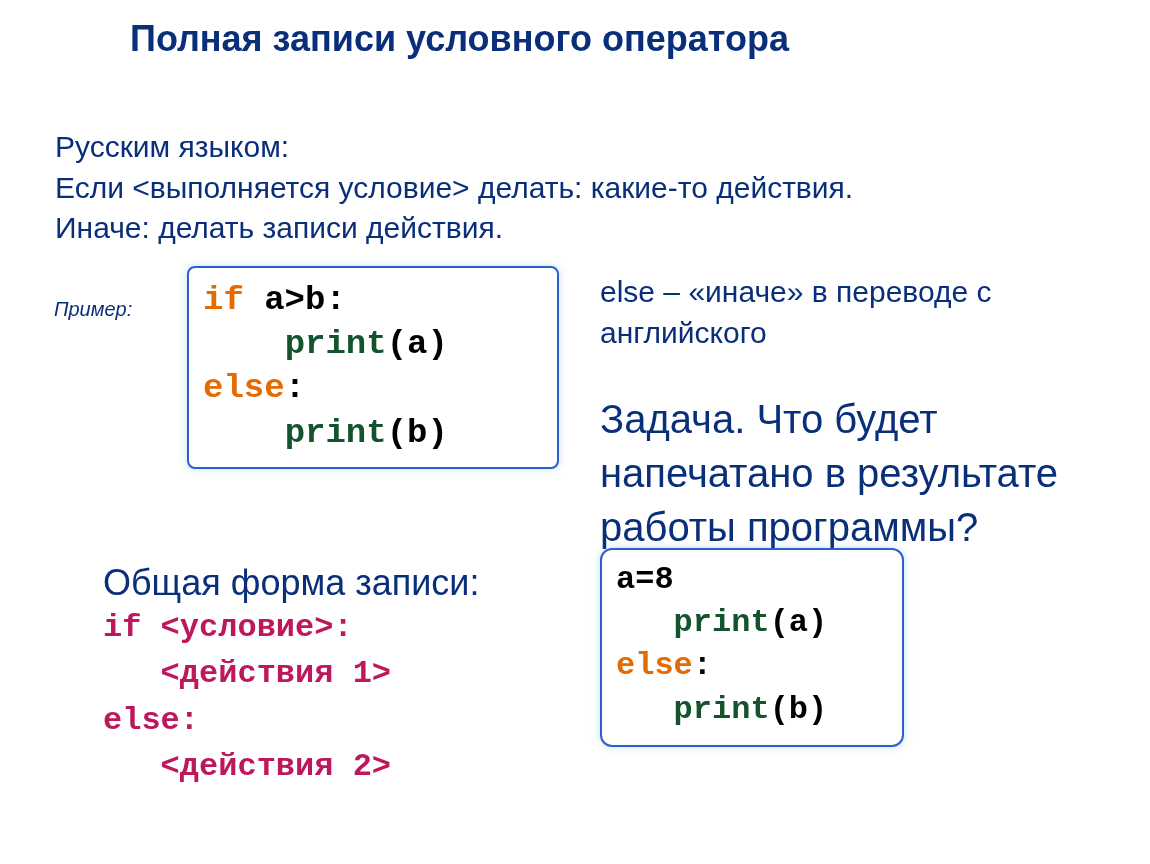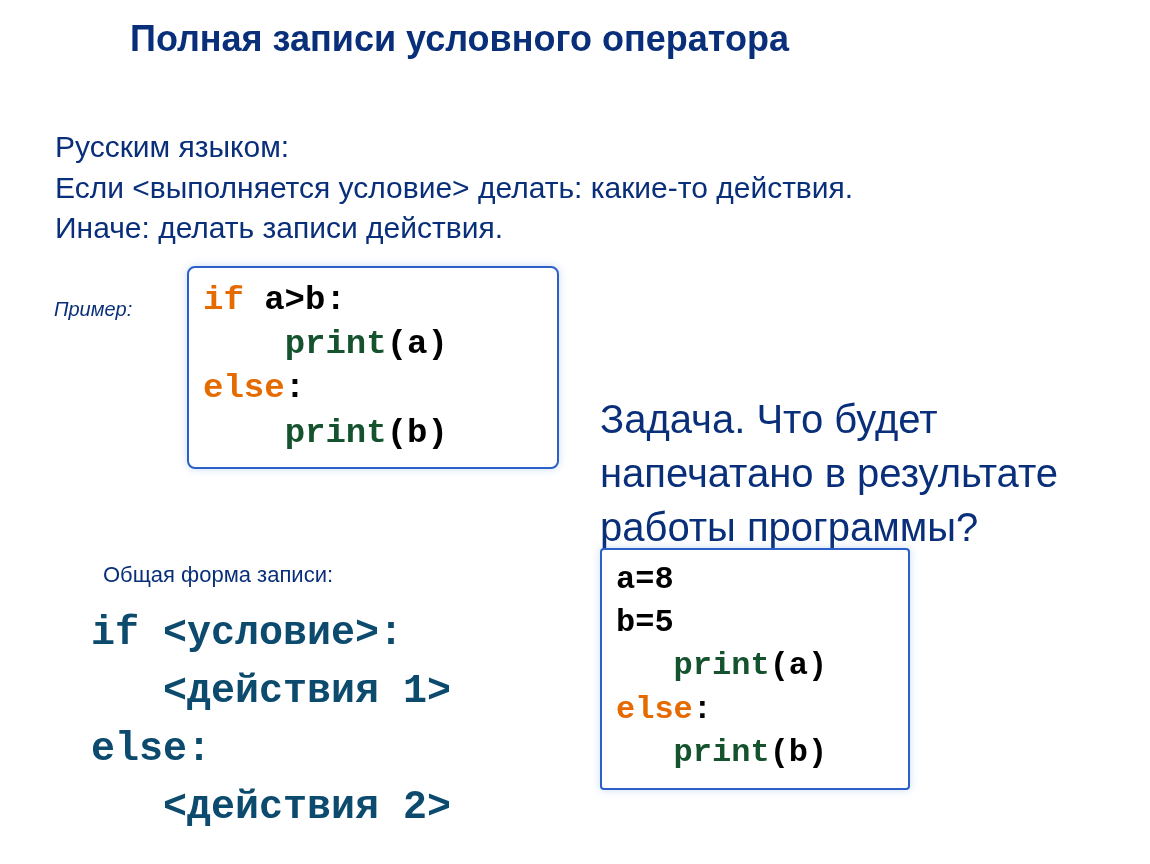--- a/index.html
+++ b/index.html
@@ -73,42 +73,42 @@
     top: 392px;
     width: 530px;
     font-size: 40px;
     line-height: 1.35;
     color: #0a2f7a;
   }
   .form-label {
     position: absolute;
     left: 103px;
     top: 562px;
-    font-size: 22px;
+    font-size: 36px;
     color: #0a2f7a;
   }
   .codeblock-plain {
     position: absolute;
-    left: 91px;
+    left: 103px;
     top: 605px;
     font-family: "Courier New", Courier, monospace;
-    font-size: 40px;
+    font-size: 32px;
     font-weight: bold;
     line-height: 1.45;
-    color: #0c4a6e;
+    color: #be185d;
     white-space: pre;
   }
   .codebox2 {
     position: absolute;
     left: 600px;
     top: 548px;
     width: 280px;
-    padding: 8px 12px 14px 14px;
+    padding: 8px 6px 14px 14px;
     border: 2px solid #2a60c8;
-    border-radius: 4px;
+    border-radius: 12px;
     box-shadow: 0 0 8px rgba(60,120,220,0.25);
     font-family: "Courier New", Courier, monospace;
     font-size: 32px;
     font-weight: bold;
     line-height: 1.35;
     color: #000;
     background: #fff;
   }
   .kw-orange { color: #e56a00; }
   .kw-purple { color: #14532d; }
@@ -130,31 +130,31 @@
 
   <div class="example-label">Пример:</div>
 
   <div class="codebox1">
     <div class="mono-line"><span class="kw-orange">if </span><span class="kw-black">a&gt;b:</span></div>
     <div class="mono-line"><span class="kw-black">    </span><span class="kw-purple">print</span><span class="kw-black">(a)</span></div>
     <div class="mono-line"><span class="kw-orange">else</span><span class="kw-black">:</span></div>
     <div class="mono-line"><span class="kw-black">    </span><span class="kw-purple">print</span><span class="kw-black">(b)</span></div>
   </div>
 
+  <div class="right-note">else – «иначе» в переводе с английского</div>
 
   <div class="right-task">Задача. Что будет напечатано в результате работы программы?</div>
 
   <div class="form-label">Общая форма записи:</div>
 
   <div class="codeblock-plain">if &lt;условие&gt;:
    &lt;действия 1&gt;
 else:
    &lt;действия 2&gt;</div>
 
   <div class="codebox2">
     <div class="mono-line"><span class="kw-black">a=8</span></div>
-    <div class="mono-line"><span class="kw-black">b=5</span></div>
     <div class="mono-line"><span class="kw-black">   </span><span class="kw-purple">print</span><span class="kw-black">(a)</span></div>
     <div class="mono-line"><span class="kw-orange">else</span><span class="kw-black">:</span></div>
     <div class="mono-line"><span class="kw-black">   </span><span class="kw-purple">print</span><span class="kw-black">(b)</span></div>
   </div>
 
 </div>
 
 </body></html>

